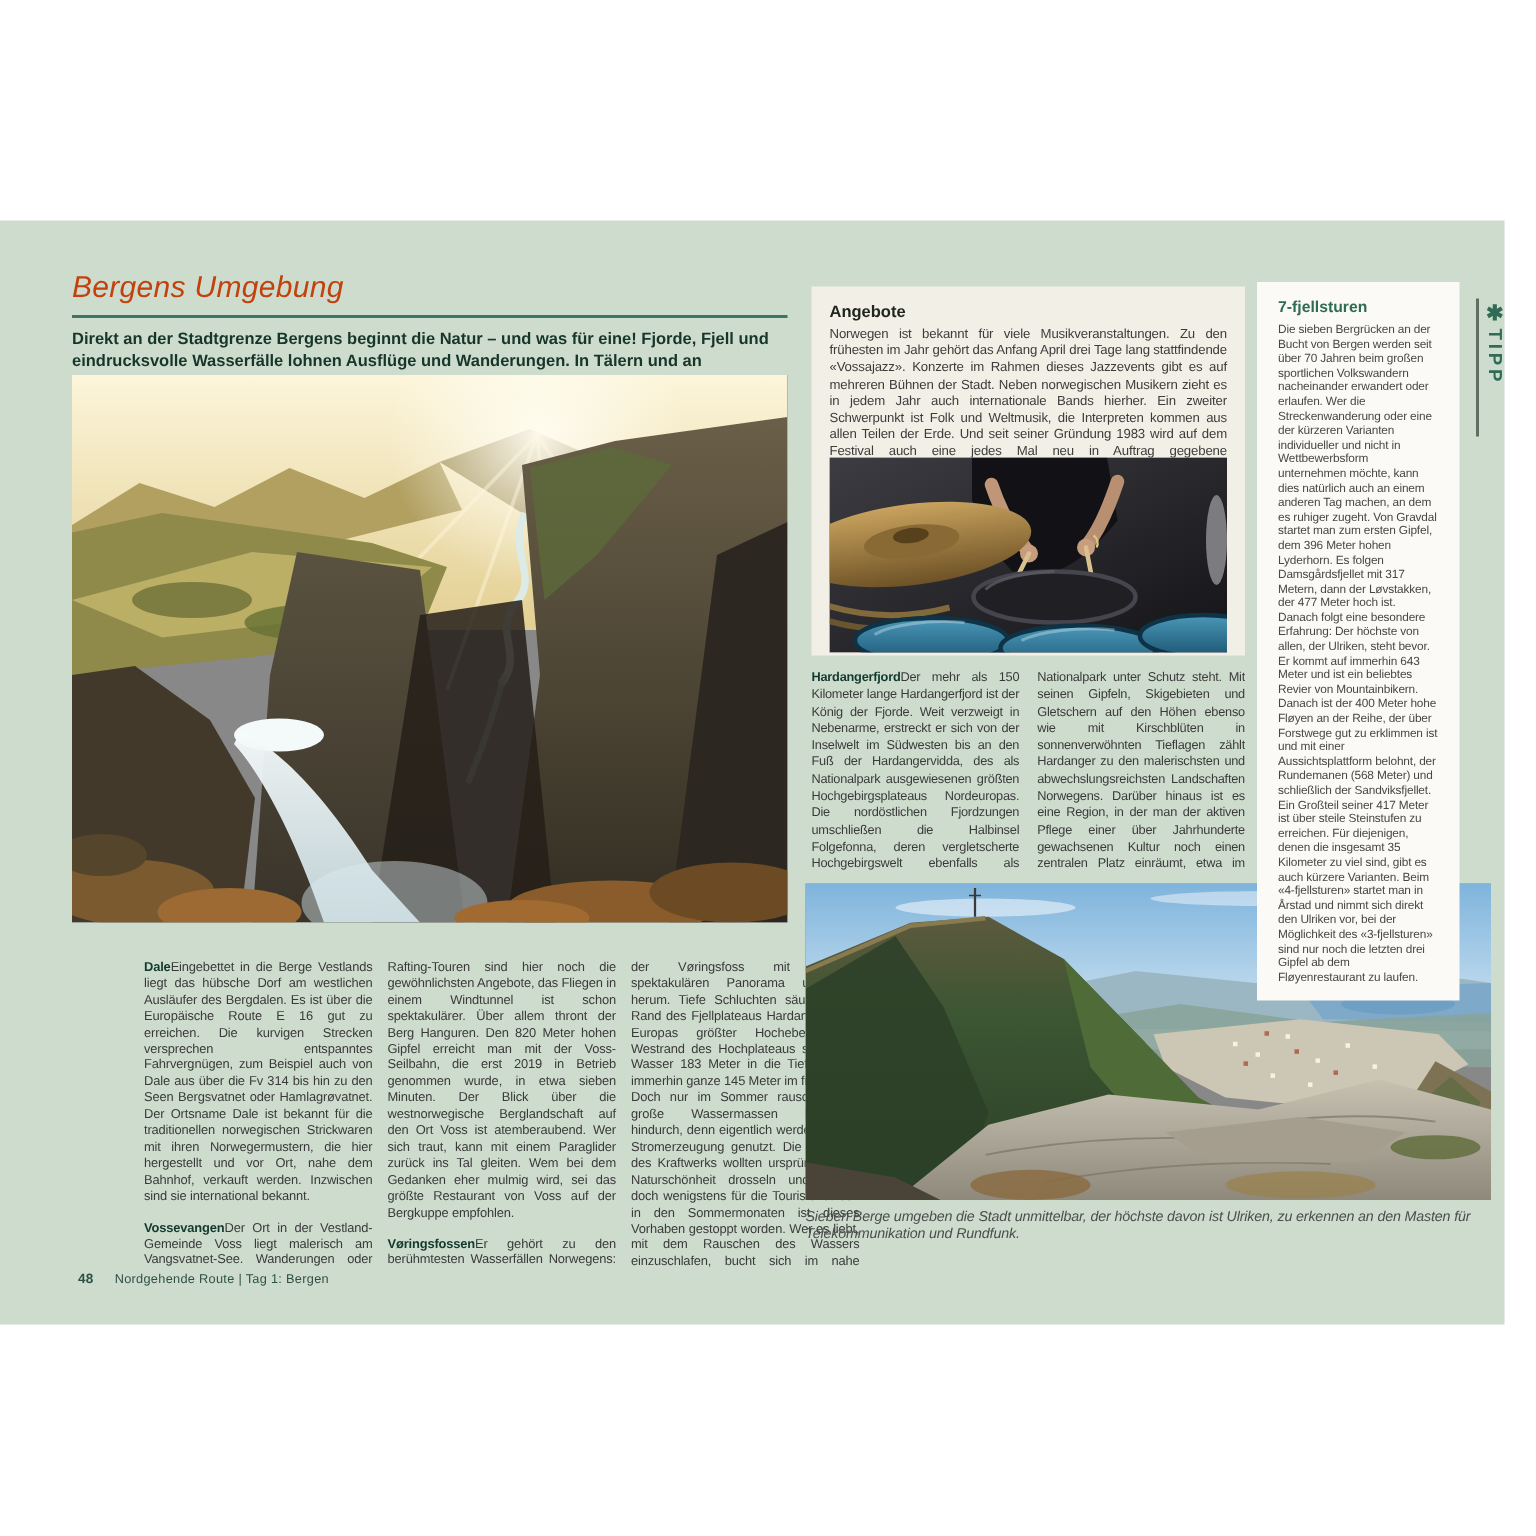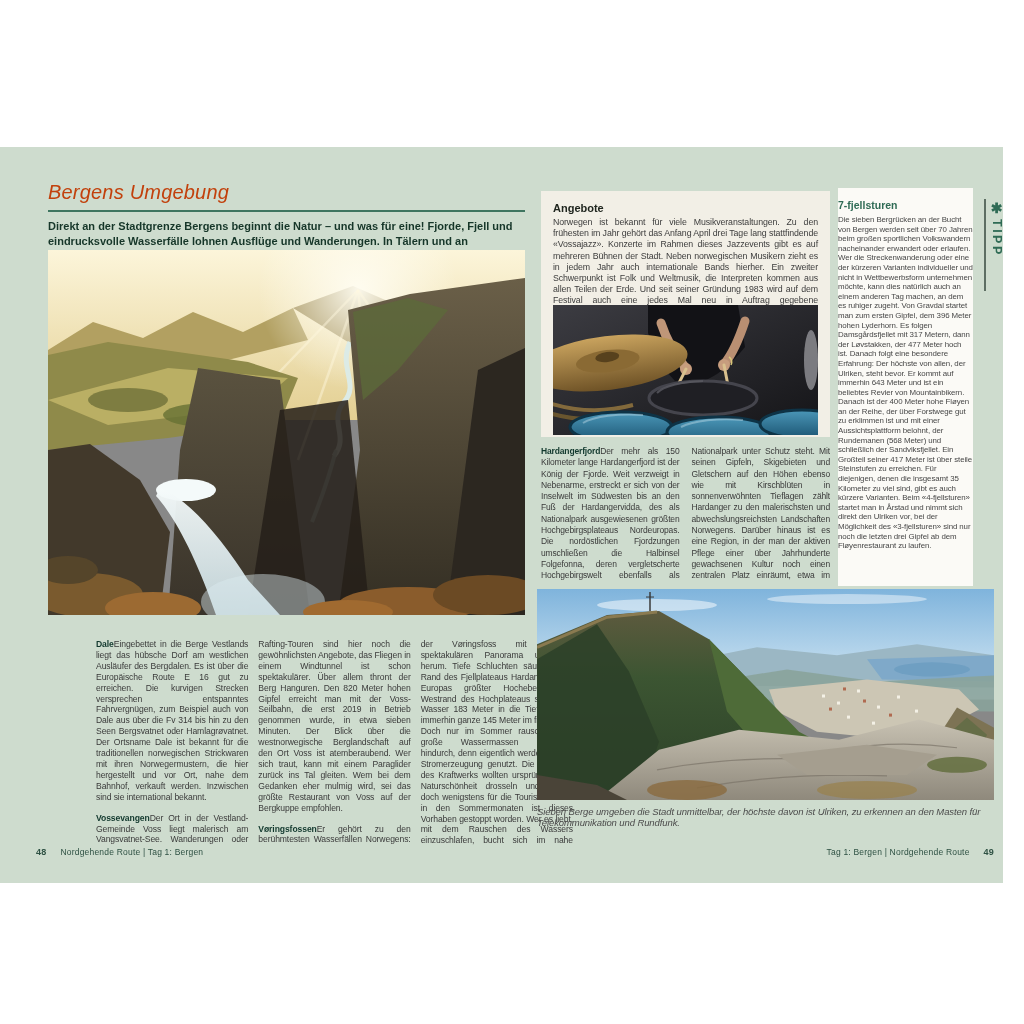--- a/index.html
+++ b/index.html
@@ -34,42 +34,42 @@
     position:absolute;left:48px;top:492px;width:477px;height:208px;overflow:hidden;
     column-count:3;column-gap:10px;column-fill:auto;
     font-size:8.6px;line-height:10.9px;text-align:justify;color:#3a3a3a;letter-spacing:-0.1px;margin-left:48px;
   }
   .cols3 p{margin:0 0 10px 0;}
   .term{font-weight:700;color:#12392e;padding-right:0;}
   .footer{
     position:absolute;top:700px;font-size:8.5px;color:#2e5143;letter-spacing:.2px;
   }
   .footer .pgnum{font-weight:700;font-size:9px;}
-  .footer-left{left:36px;}
+  .footer-left{left:52px;}
   .footer-left .ftext{margin-left:14px;}
   .footer-right{left:537px;width:457px;text-align:right;}
   .footer-right .ftext{margin-right:14px;}
   
   .cream-panel{
     position:absolute;left:541px;top:44px;width:289px;height:246px;
     background:#f2efe6;box-sizing:border-box;padding:11px 12px;
   }
   .box-title{font-size:11px;font-weight:700;color:#20261f;margin:0 0 3px 0;}
   .box-text{font-size:8.8px;line-height:11.2px;text-align:justify;color:#3c3c3c;letter-spacing:-0.1px;}
   .photo-drummer{left:553px;top:158px;width:265px;height:130px;}
   .cols2{
     position:absolute;left:541px;top:299px;width:289px;height:141px;overflow:hidden;
     column-count:2;column-gap:12px;column-fill:auto;
     font-size:8.5px;line-height:11.3px;text-align:justify;color:#3a3a3a;letter-spacing:-0.15px;
   }
   .photo-bergen{left:537px;top:442px;width:457px;height:211px;}
   .caption-bergen{left:537px;top:659px;width:457px;}
   .tipp-panel{
     position:absolute;left:838px;top:41px;width:135px;min-height:398px;
-    background:#fbfaf6;box-sizing:border-box;padding:11px 0;
+    background:#fbfaf6;box-sizing:border-box;padding:11px 14px;
   }
   .tipp-title{font-size:10.5px;font-weight:700;color:#2f6b55;margin:0 0 4px 0;}
   .tipp-text{font-size:7.9px;line-height:9.6px;color:#474747;letter-spacing:-0.1px;text-align:left;}
   .tipp-divider{position:absolute;left:984px;top:52px;width:1.5px;height:92px;background:#5d6e63;}
   .tipp-side{
     position:absolute;left:988px;top:54px;width:17px;text-align:center;color:#2f6b55;
   }
   .tipp-star{font-size:14px;font-weight:700;display:block;line-height:14px;}
   .tipp-vertical{
     display:block;margin:4px auto 0 auto;
@@ -274,17 +274,14 @@
   <div class="tipp-panel">
     <div class="tipp-title">7-fjellsturen</div>
     <div class="tipp-text">Die sieben Bergrücken an der Bucht von Bergen werden seit über 70 Jahren beim großen sportlichen Volkswandern nacheinander erwandert oder erlaufen. Wer die Streckenwanderung oder eine der kürzeren Varianten individueller und nicht in Wettbewerbsform unternehmen möchte, kann dies natürlich auch an einem anderen Tag machen, an dem es ruhiger zugeht. Von Gravdal startet man zum ersten Gipfel, dem 396 Meter hohen Lyderhorn. Es folgen Damsgårdsfjellet mit 317 Metern, dann der Løvstakken, der 477 Meter hoch ist. Danach folgt eine besondere Erfahrung: Der höchste von allen, der Ulriken, steht bevor. Er kommt auf immerhin 643 Meter und ist ein beliebtes Revier von Mountainbikern. Danach ist der 400 Meter hohe Fløyen an der Reihe, der über Forstwege gut zu erklimmen ist und mit einer Aussichtsplattform belohnt, der Rundemanen (568 Meter) und schließlich der Sandviksfjellet. Ein Großteil seiner 417 Meter ist über steile Steinstufen zu erreichen. Für diejenigen, denen die insgesamt 35 Kilometer zu viel sind, gibt es auch kürzere Varianten. Beim «4-fjellsturen» startet man in Årstad und nimmt sich direkt den Ulriken vor, bei der Möglichkeit des «3-fjellsturen» sind nur noch die letzten drei Gipfel ab dem Fløyenrestaurant zu laufen.</div>
   </div>
   <div class="tipp-divider"></div>
   <div class="tipp-side">
     <span class="tipp-star">✱</span>
     <span class="tipp-vertical">TIPP</span>
   </div>
 
-  <div class="footer footer-right">
-    <span class="ftext">Tag 1: Bergen | Nordgehende Route</span><span class="pgnum">49</span>
-  </div>
 
 </div>
 
 </body></html>

